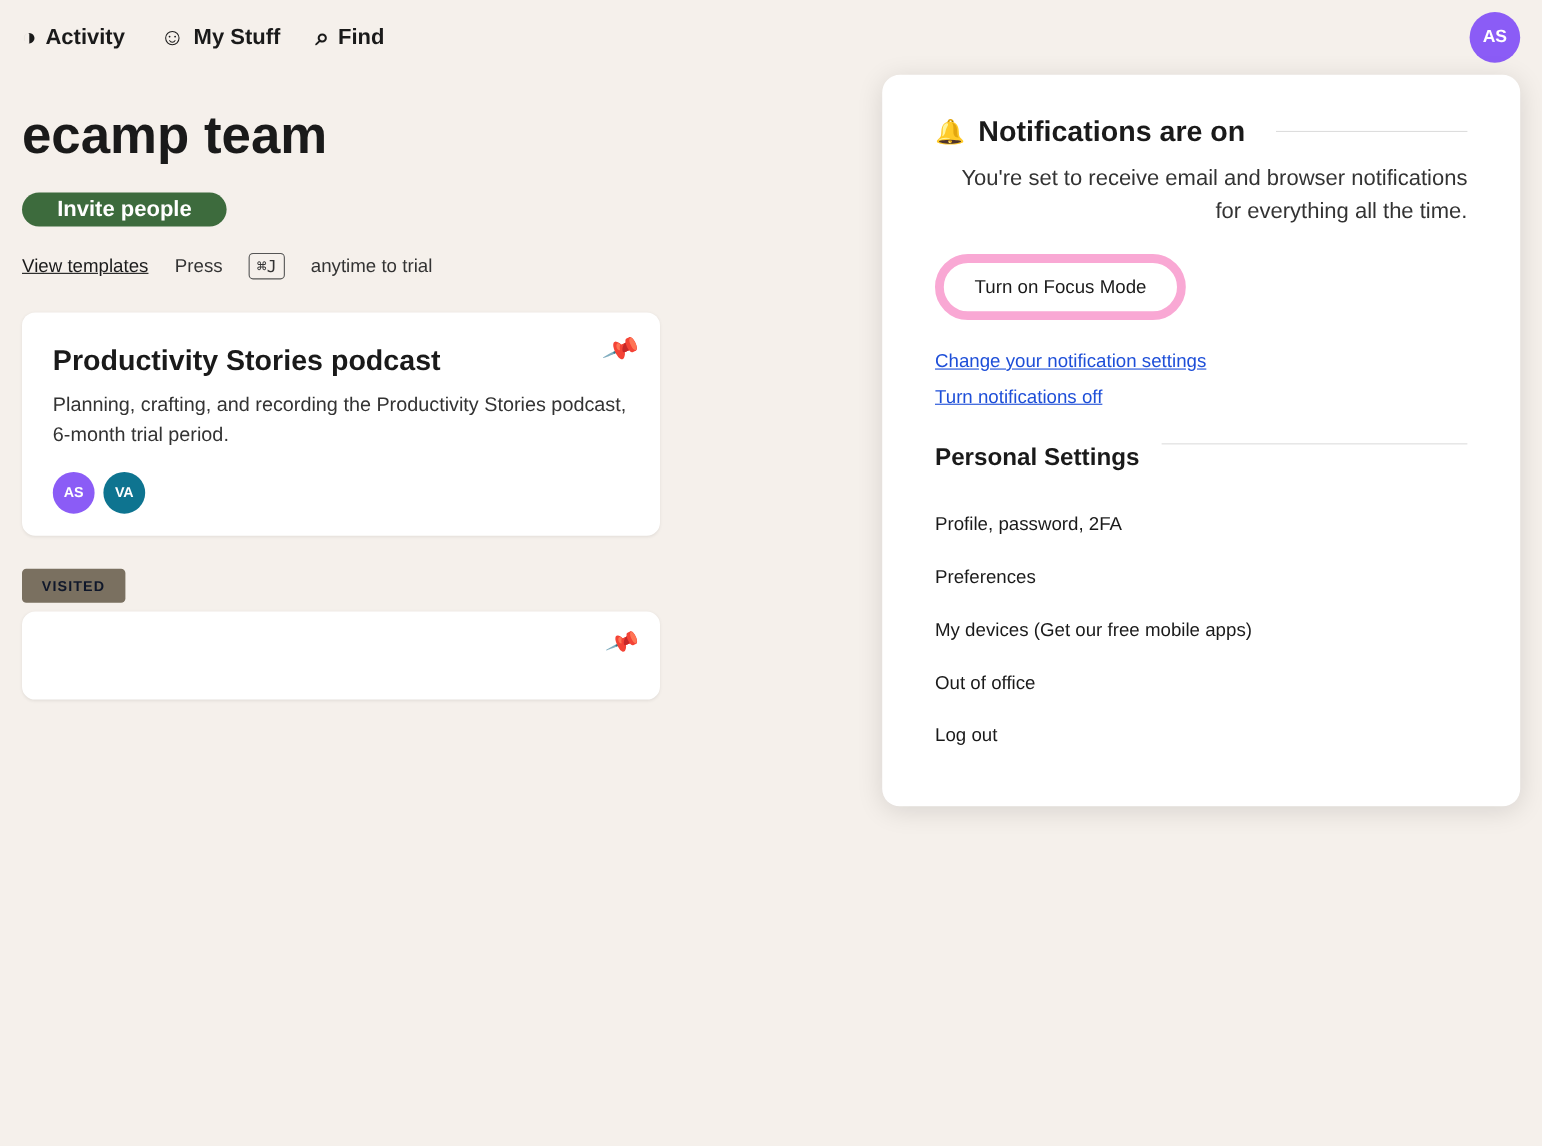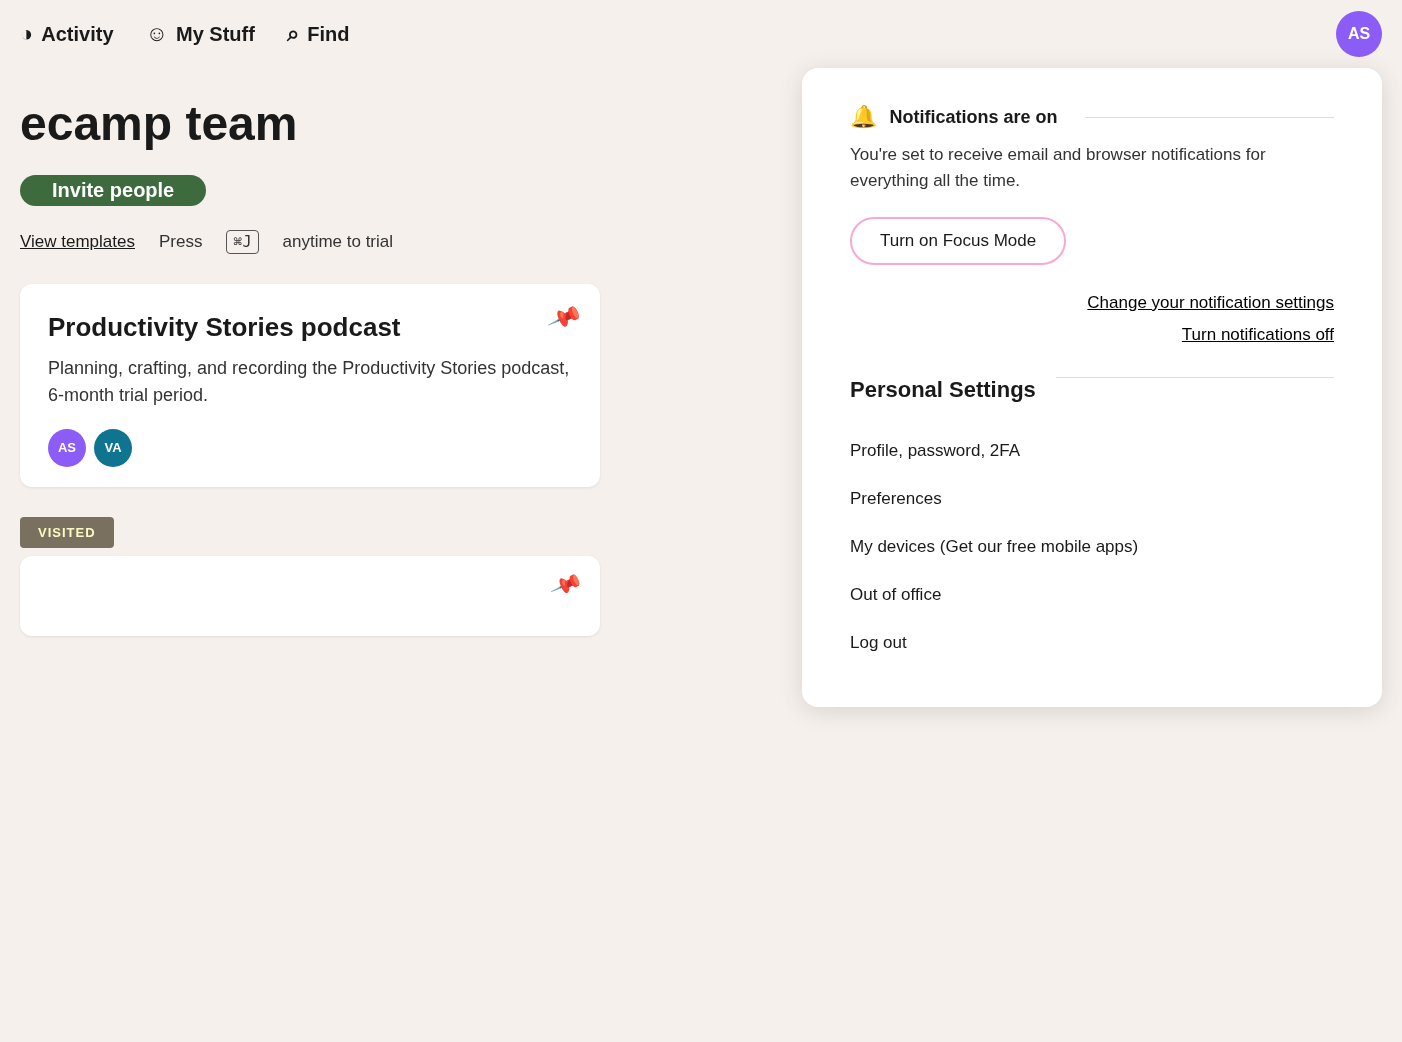--- a/index.html
+++ b/index.html
@@ -148,21 +148,21 @@
       font-weight: 700;
       color: white;
       display: flex;
       align-items: center;
       justify-content: center;
     }
 
     
     .visited-badge {
       background: #7a7060;
-      color: #fef9c3;
+      color: #0f172a;
       font-size: 13px;
       font-weight: 700;
       letter-spacing: 1px;
       padding: 8px 18px;
       border-radius: 4px;
       display: inline-block;
       margin-top: 10px;
     }
 
     
@@ -198,61 +198,61 @@
       z-index: 20;
     }
 
     .notif-header {
       display: flex;
       align-items: center;
       gap: 12px;
       margin-bottom: 8px;
     }
     .notif-header h2 {
-      font-size: 18px;
+      font-size: 26px;
       font-weight: 800;
       color: #1a1a1a;
     }
     .notif-header .bell-icon {
       font-size: 22px;
     }
     .divider {
       height: 1px;
       background: #ddd;
       flex: 1;
       margin-left: 16px;
     }
     .notif-desc {
-      font-size: 17px;
+      font-size: 20px;
       color: #333;
       line-height: 1.5;
       margin-bottom: 24px;
       margin-top: 12px;
+      text-align: right;
     }
 
     .focus-mode-btn {
       background: white;
-      border: 2px solid #f9a8d4;
+      border: 8px solid #f9a8d4;
       border-radius: 50px;
       padding: 12px 28px;
       font-size: 17px;
       font-weight: 500;
       color: #1a1a1a;
       cursor: pointer;
       margin-bottom: 28px;
     }
 
     .notif-link {
       display: block;
-      color: #000000;
+      color: #1d4ed8;
       font-size: 17px;
       text-decoration: underline;
       cursor: pointer;
       margin-bottom: 12px;
-      text-align: right;
     }
 
     .section-divider {
       display: flex;
       align-items: flex-start;
       margin: 32px 0 24px 0;
     }
     .section-divider h3 {
       font-size: 22px;
       font-weight: 800;

